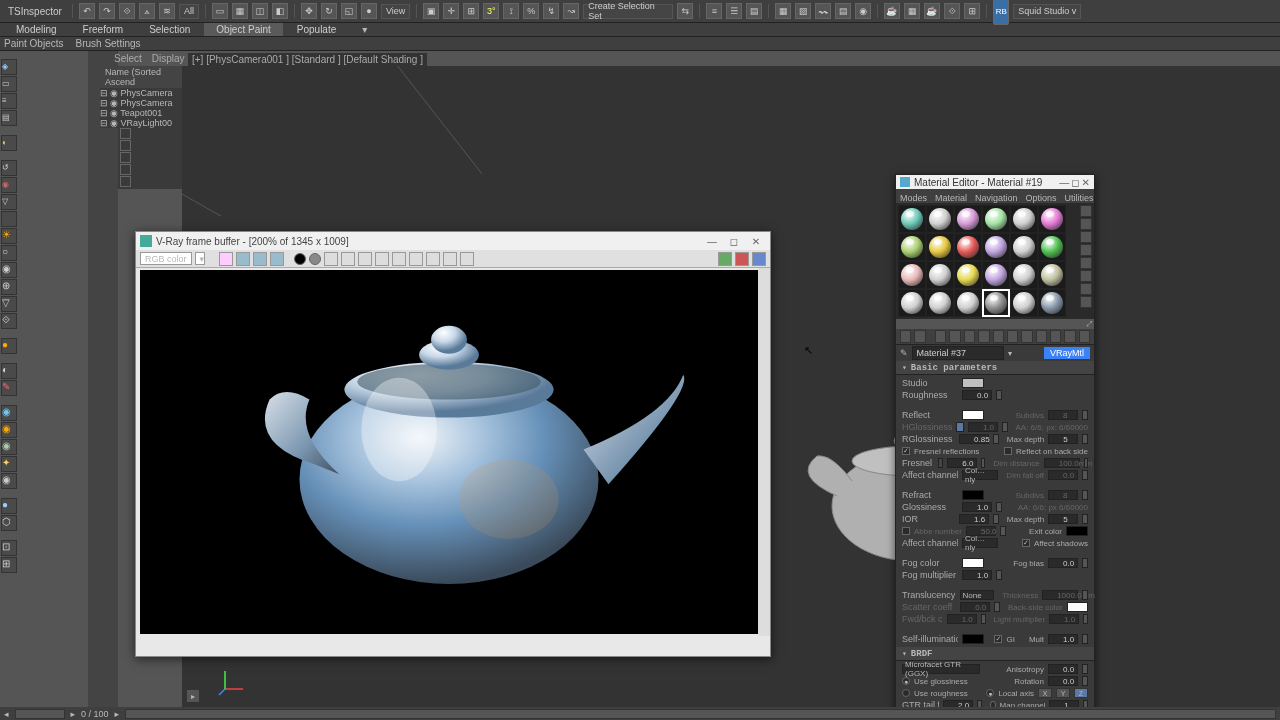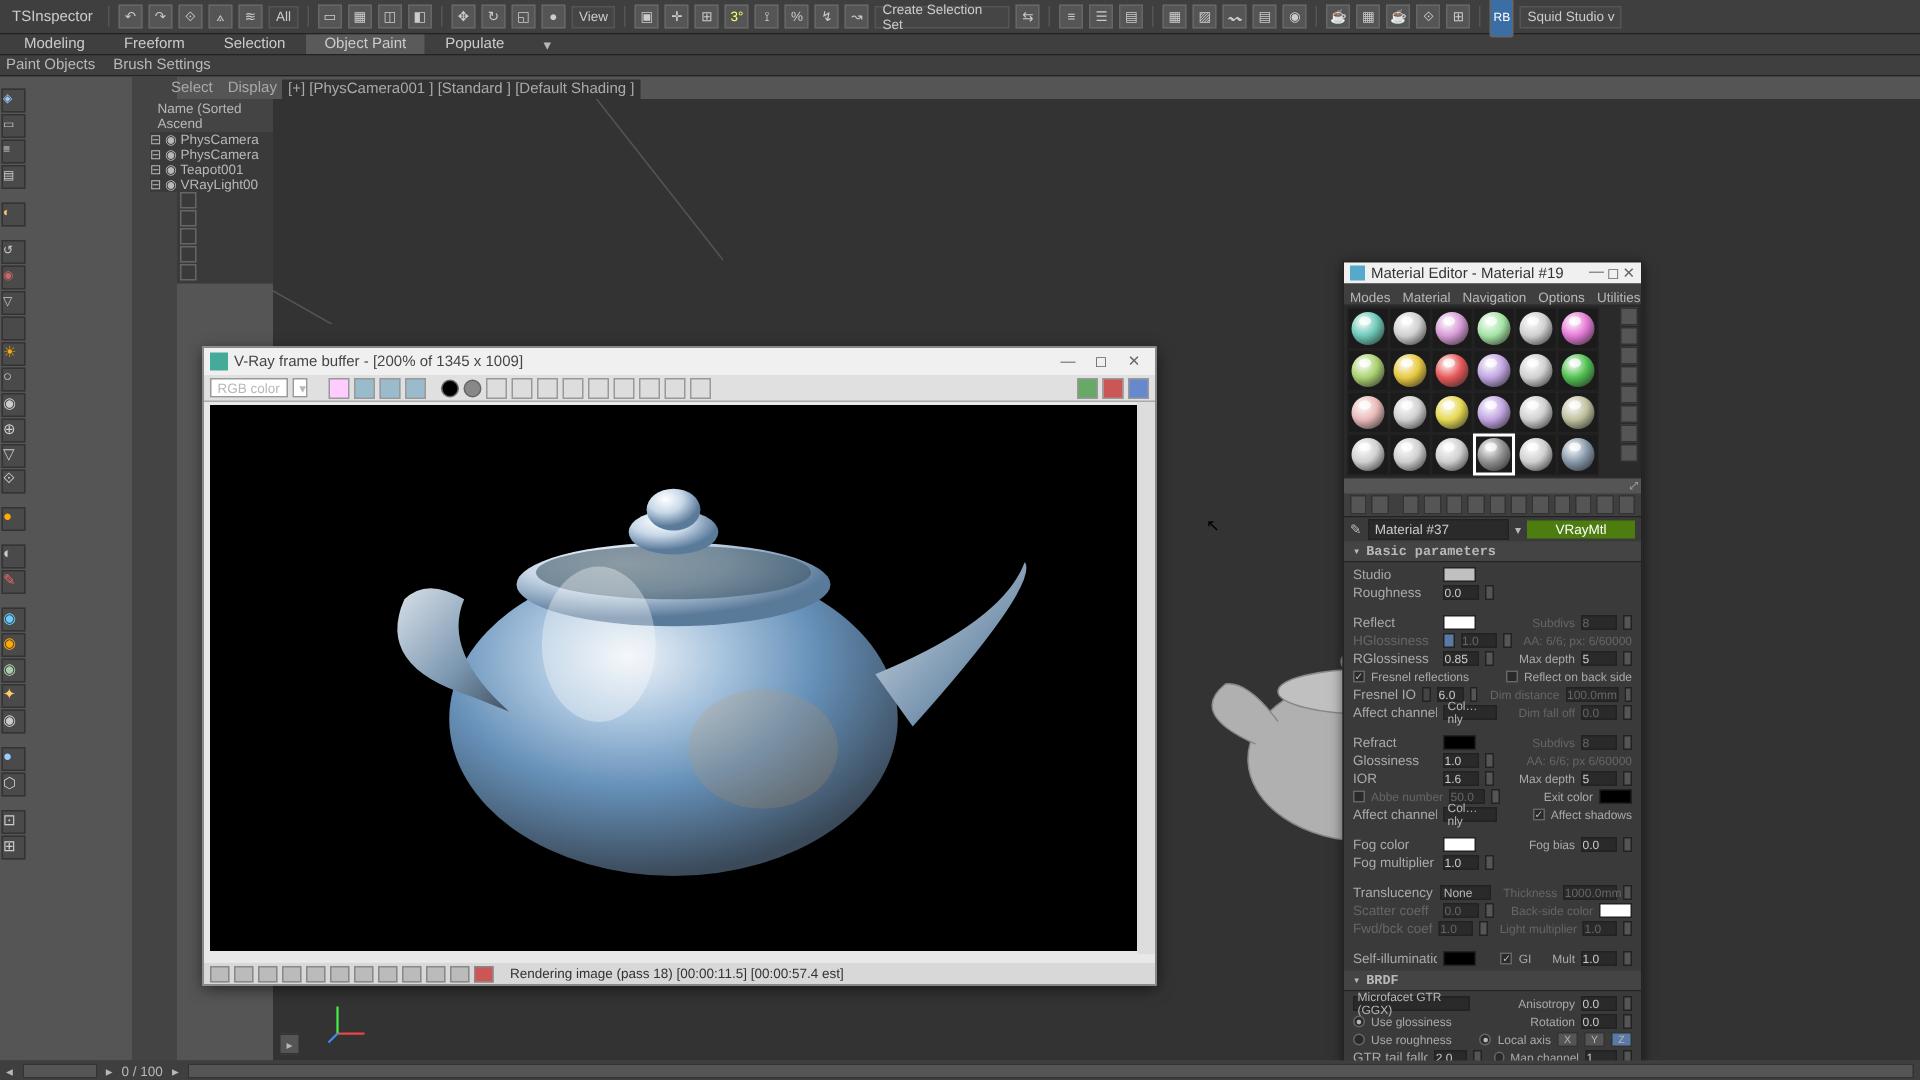--- a/index.html
+++ b/index.html
@@ -57,30 +57,30 @@
 .sw .ball { width: 22px; height: 22px; border-radius: 50%; position: relative; }
 .sw .ball::after { content: ''; position: absolute; width: 8px; height: 6px; border-radius: 50%; background: rgba(255,255,255,.7); top: 3px; left: 5px; }
 .sw.sel { border: 2px solid #fff; }
 .sw-side { display: flex; flex-direction: column; gap: 0; margin-left: auto; }
 .sw-side .ib { width: 12px; height: 12px; background: #555; border: 1px solid #333; margin-bottom: 1px; }
 .me-scroll { height: 10px; background: #555; position: relative; }
 .me-toolrow { height: 16px; background: #3f3f3f; display: flex; align-items: center; gap: 3px; padding: 0 4px; border-bottom: 1px solid #222; }
 .me-toolrow .ib { width: 13px; height: 13px; background: #555; border: 1px solid #333; }
 .me-name { height: 16px; display: flex; align-items: center; padding: 0 4px; gap: 4px; font-size: 9px; background: #3a3a3a; }
 .me-name .fld { flex: 1; background: #2a2a2a; border: 1px solid #222; padding: 1px 4px; font-size: 9px; color: #ccc; }
-.me-name .btn { background: #4d7c0f; color: #fff; padding: 1px 19px; font-size: 9px; }
+.me-name .btn { background: #3b82f6; color: #fff; padding: 1px 6px; font-size: 9px; margin-left: 28px; }
 .rollout-hdr { height: 14px; background: #444; padding: 0 6px; font-size: 9px; font-weight: bold; display: flex; align-items: center; border-bottom: 1px solid #222; font-family: Liberation Mono, monospace; }
 .rollout-hdr::before { content: '▸'; margin-right: 4px; font-size: 8px; }
 .rollout-hdr.open::before { content: '▾'; }
 .params { padding: 2px 6px; font-size: 9px; background: #3a3a3a; }
 .prow { display: flex; align-items: center; height: 12px; gap: 4px; }
 .prow .lbl { width: 56px; color: #aaa; white-space: nowrap; overflow: hidden; text-overflow: clip; }
 .prow .lbl.dim { color: #666; }
 .prow .sw-c { width: 22px; height: 10px; border: 1px solid #222; }
-.prow .num { width: 24px; height: 10px; background: #2a2a2a; border: 1px solid #222; color: #ccc; font-size: 8px; padding: 0 0; display: flex; align-items: center; }
+.prow .num { width: 24px; height: 10px; background: #2a2a2a; border: 1px solid #222; color: #ccc; font-size: 8px; padding: 0 14px; display: flex; align-items: center; }
 .prow .spin { width: 6px; height: 10px; background: #555; border: 1px solid #222; }
 .prow .dd2 { width: 36px; height: 10px; background: #2a2a2a; border: 1px solid #222; font-size: 8px; padding: 0 2px; display: flex; align-items: center; }
 .prow .cb { width: 8px; height: 8px; border: 1px solid #666; background: #2a2a2a; display: inline-flex; align-items: center; justify-content: center; font-size: 7px; }
 .prow .lbl2 { font-size: 8px; color: #aaa; white-space: nowrap; }
 .prow .lbl2.dim { color: #666; }
 .prow .gap { flex: 1; }
 .prow .axis { width: 14px; height: 10px; background: #555; border: 1px solid #333; font-size: 7px; display: flex; align-items: center; justify-content: center; }
 .prow .axis.act { background: #5a7aa5; }
 .bottombar { position: absolute; left: 0; right: 0; bottom: 0; height: 13px; background: #3f3f3f; display: flex; align-items: center; font-size: 9px; gap: 6px; padding: 0 4px; }
 .bottombar .sc { flex: 1; height: 10px; background: #555; border: 1px solid #333; }
@@ -316,35 +316,20 @@
         <path d="M 445 180 Q 530 145 545 105 Q 555 120 470 215 Z" fill="url(#spout)"></path>
         <ellipse cx="310" cy="120" rx="105" ry="28" fill="url(#tplid)"></ellipse>
         <ellipse cx="310" cy="112" rx="92" ry="18" fill="#405868" opacity="0.6"></ellipse>
         <ellipse cx="310" cy="85" rx="30" ry="15" fill="url(#tplid)"></ellipse>
         <ellipse cx="310" cy="70" rx="18" ry="14" fill="url(#tplid)"></ellipse>
         <ellipse cx="260" cy="160" rx="38" ry="52" fill="#fff" opacity="0.35"></ellipse>
         <ellipse cx="370" cy="230" rx="50" ry="40" fill="#c89858" opacity="0.2"></ellipse>
       </svg>
     </div>
     <div class="vfb-sc"></div>
-    <div class="vfb-status">
-      <span class="sib"></span>
-      <span class="sib"></span>
-      <span class="sib"></span>
-      <span class="sib"></span>
-      <span class="sib"></span>
-      <span class="sib"></span>
-      <span class="sib"></span>
-      <span class="sib"></span>
-      <span class="sib"></span>
-      <span class="sib"></span>
-      <span class="sib"></span>
-      <span class="sib" style="background:#c55"></span>
-      <span class="txt">Rendering image (pass 18) [00:00:11.5] [00:00:57.4 est]</span>
-    </div>
   </div>
 
   <div style="position:absolute;left:804px;top:293px;font-size:11px;color:#000">↖</div>
 
   <div class="mat-editor">
     <div class="me-title">
       <span class="ico"></span>
       <span>Material Editor - Material #19</span>
       <span class="wb">
           <span>—</span>

